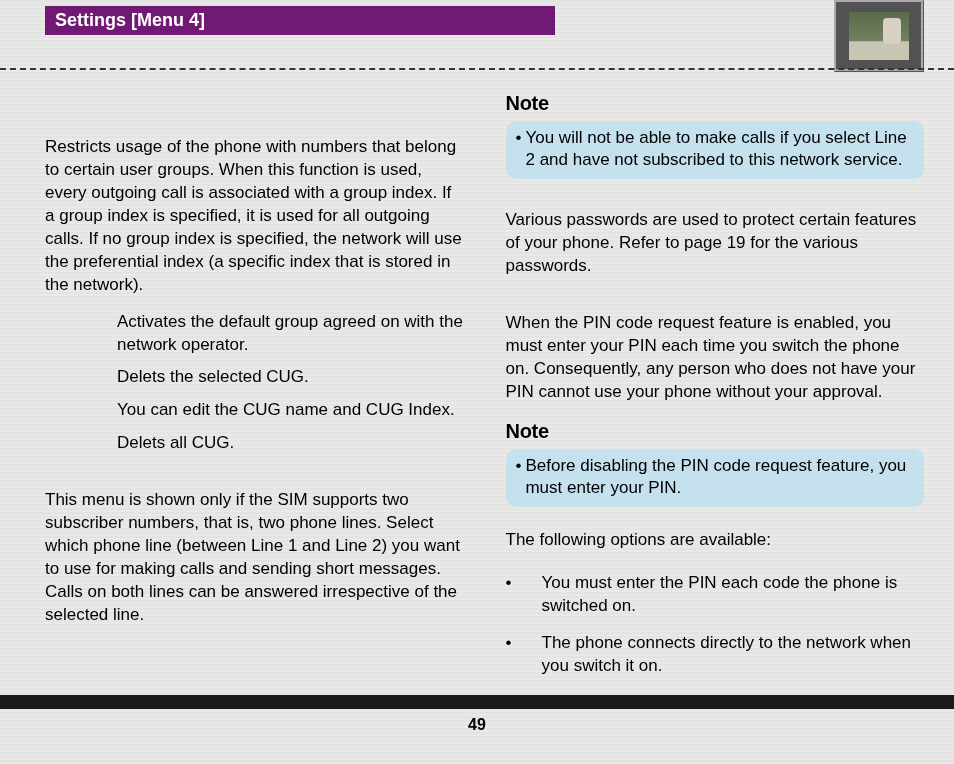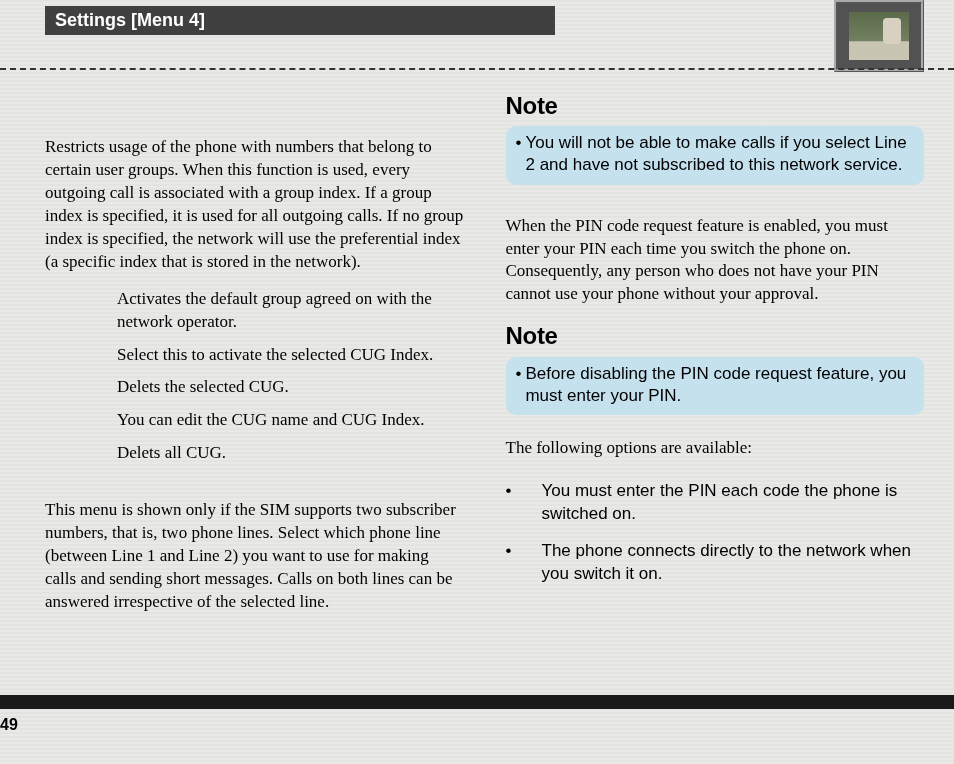--- a/index.html
+++ b/index.html
@@ -8,21 +8,21 @@
     height: 764px;
     font-family: "Helvetica Neue", Arial, sans-serif;
     background: #e8e8e6;
     position: relative;
     overflow: hidden;
   }
   .header-bar {
     position: absolute;
     top: 6px;
     left: 45px;
-    background: #404040;
+    background: #701a75;
     color: #fff;
     padding: 4px 18px 4px 10px;
     font-size: 18px;
     font-weight: bold;
     width: 510px;
   }
   .thumb-frame {
     position: absolute;
     top: 0;
     right: 30px;
@@ -68,25 +68,25 @@
     gap: 42px;
     font-size: 17px;
     line-height: 1.35;
     color: #000;
   }
   .col {
     flex: 1;
     font-family: "Helvetica Neue Condensed", "Arial Narrow", Arial, sans-serif;
     font-stretch: condensed;
   }
-  .col p { margin-bottom: 14px; font-family: Liberation Serif, serif; }
+  .col p { margin-bottom: 14px; }
   .indented { margin-left: 72px; margin-bottom: 10px !important; }
   .note-title {
     font-weight: 900;
-    font-size: 24px;
+    font-size: 20px;
     margin-bottom: 4px;
     letter-spacing: -0.3px;
   }
   .note-box {
     background: #c5e1ee;
     border-radius: 10px;
     padding: 6px 10px 8px 10px;
     font-size: 17px;
     line-height: 1.3;
     margin-bottom: 30px;
@@ -102,20 +102,21 @@
     right: 0;
     bottom: 55px;
     height: 14px;
     background: #1a1a1a;
   }
   .page-num {
     position: absolute;
     left: 0;
     right: 0;
     bottom: 30px;
+    text-align: center;
     font-size: 16px;
     font-weight: bold;
   }
   
   body::before {
     content:"";
     position:absolute;
     inset:0;
     background: repeating-linear-gradient(0deg, rgba(255,255,255,0.03) 0 2px, rgba(0,0,0,0.02) 2px 4px);
     pointer-events:none;
@@ -131,36 +132,36 @@
 <div class="thumb-frame">
   <div class="thumb-inner"></div>
 </div>
 
 <div class="dash-line"></div>
 
 <div class="content">
   <div class="col">
     <p style="margin-top:46px">Restricts usage of the phone with numbers that belong to certain user groups. When this function is used, every outgoing call is associated with a group index. If a group index is specified, it is used for all outgoing calls. If no group index is specified, the network will use the preferential index (a specific index that is stored in the network).</p>
     <p class="indented">Activates the default group agreed on with the network operator.</p>
-    <p class="indented">Select this to activate the selected CUG Index.</p>
     <p class="indented">Delets the selected CUG.</p>
     <p class="indented">You can edit the CUG name and CUG Index.</p>
     <p class="indented" style="margin-bottom:34px !important">Delets all CUG.</p>
     <p>This menu is shown only if the SIM supports two subscriber numbers, that is, two phone lines. Select which phone line (between Line 1 and Line 2) you want to use for making calls and sending short messages. Calls on both lines can be answered irrespective of the selected line.</p>
   </div>
 
   <div class="col">
     <div class="note-title">Note</div>
     <div class="note-box">
       <div class="bullet">
         <span class="dot">•</span>
         <span>You will not be able to make calls if you select Line 2 and have not subscribed to this network service.</span>
       </div>
     </div>
 
+    <p style="margin-top:30px;margin-bottom:34px">Various passwords are used to protect certain features of your phone. Refer to page 19 for the various passwords.</p>
 
     <p>When the PIN code request feature is enabled, you must enter your PIN each time you switch the phone on. Consequently, any person who does not have your PIN cannot use your phone without your approval.</p>
 
     <div class="note-title">Note</div>
     <div class="note-box" style="margin-bottom:22px">
       <div class="bullet">
         <span class="dot">•</span>
         <span>Before disabling the PIN code request feature, you must enter your PIN.</span>
       </div>
     </div>

